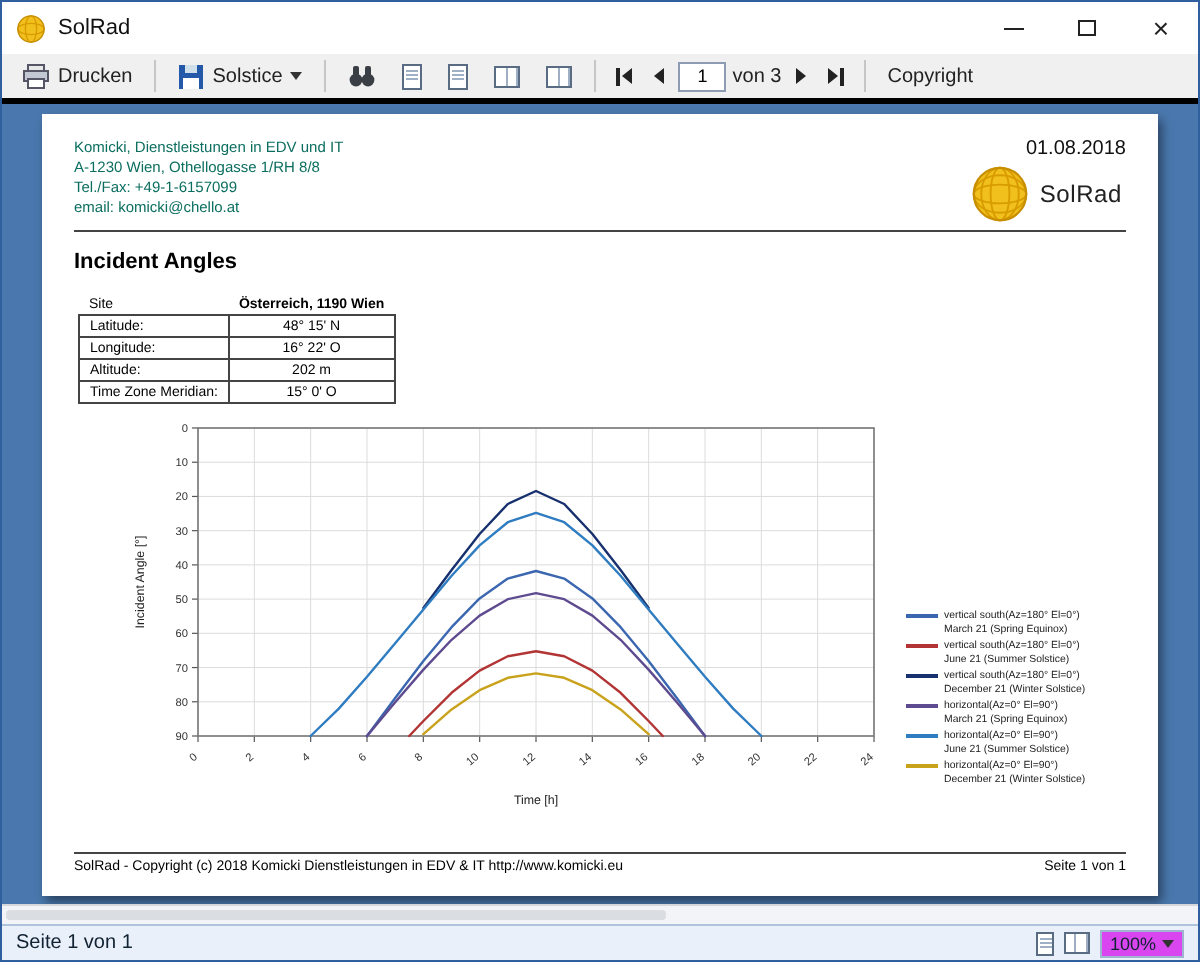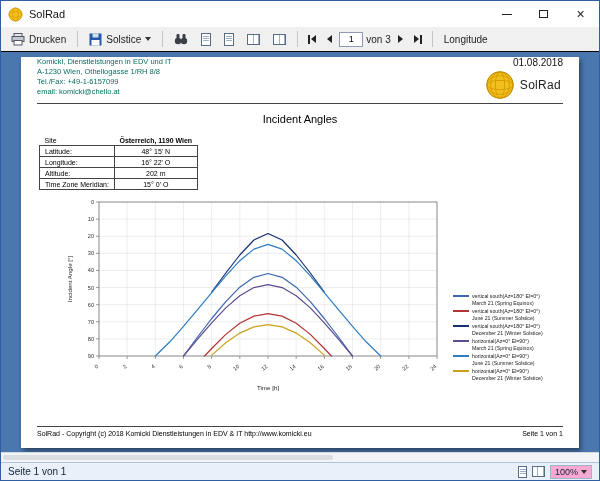--- a/index.html
+++ b/index.html
@@ -10,45 +10,45 @@
   }
   
   .titlebar { flex: 0 0 26px; background: #ffffff; display: flex; align-items: center; padding-left: 7px; gap: 6px; }
   .title-text { font-size: 11px; color: #111; }
   .winbtns { margin-left: auto; display: flex; height: 100%; }
   .winbtn { width: 37px; height: 100%; display: flex; align-items: center; justify-content: center; color: #222; }
   .glyph-min { width: 10px; height: 1px; background: #222; }
   .glyph-max { width: 9px; height: 8px; border: 1px solid #222; }
   .glyph-close { font-size: 14px; line-height: 1; }
   
-  .toolbar { flex: 0 0 25px; background: #f0f0f0; border-bottom: 1px solid #000000; display: flex; align-items: center; padding: 0 5px; gap: 3px; font-size: 10px; color: #222; }
+  .toolbar { flex: 0 0 25px; background: #f0f0f0; border-bottom: 3px solid #000000; display: flex; align-items: center; padding: 0 5px; gap: 3px; font-size: 10px; color: #222; }
   .tbtn { display: flex; align-items: center; gap: 4px; padding: 2px 4px; border: 1px solid transparent; border-radius: 2px; cursor: default; }
   .tsep { width: 1px; height: 16px; background: #c6c6c6; margin: 0 3px; }
   .tri-r { width: 0; height: 0; border-left: 5px solid #222; border-top: 4px solid transparent; border-bottom: 4px solid transparent; }
   .tri-l { width: 0; height: 0; border-right: 5px solid #222; border-top: 4px solid transparent; border-bottom: 4px solid transparent; }
   .tri-d { width: 0; height: 0; border-top: 4px solid #333; border-left: 3px solid transparent; border-right: 3px solid transparent; }
   .endbar { width: 2px; height: 9px; background: #222; }
   .navbtn { display: flex; align-items: center; gap: 1px; padding: 2px 3px; }
   .pageinput { width: 24px; height: 15px; border: 1px solid #8d9bb3; background: #fff; font-size: 9px; text-align: center; font-family: "Liberation Sans", sans-serif; }
   .icon-box { display: inline-flex; align-items: center; justify-content: center; }
   .pg { width: 10px; height: 13px; background: #fff; border: 1px solid #5a6b84; position: relative; }
   .pg:after { content: ""; position: absolute; left: 1px; top: 2px; width: 6px; height: 1px; background: #9fb0c4; box-shadow: 0 2px 0 #9fb0c4, 0 4px 0 #9fb0c4; }
   .pg2 { width: 13px; height: 11px; border: 1px solid #5a6b84; background: #fff; display: flex; }
   .pg2 span { flex: 1; border-right: 1px solid #9fb0c4; }
   
   .preview { flex: 1 1 auto; background: #4a78ae; display: flex; justify-content: center; align-items: flex-start; padding-top: 5px; overflow: hidden; }
-  .page { width: 558px; height: 391px; background: #fff; box-shadow: 2px 3px 5px rgba(0,0,0,0.45); position: relative; padding: 0 16px; }
+  .page { width: 558px; height: 391px; background: #fff; box-shadow: 2px 3px 5px rgba(0,0,0,0.45); position: relative; padding: 12px 16px; }
   .page-header { display: flex; justify-content: space-between; }
   .company { color: #0b6e5f; font-size: 7.5px; line-height: 1.35; }
   .header-right { display: flex; flex-direction: column; align-items: flex-end; }
   .report-date { font-size: 10px; color: #111; margin-bottom: 2px; }
   .brand-row { display: flex; align-items: center; gap: 5px; margin-right: 2px; }
   .brand-name { font-size: 12px; color: #222; letter-spacing: 0.3px; }
   .header-rule { border-top: 1px solid #444; margin-top: 3px; }
-  .report-title { text-align: center; font-weight: normal; font-size: 11px; margin: 9px 0 10px; color: #000; }
+  .report-title { text-align: left; font-weight: bold; font-size: 11px; margin: 9px 0 10px; color: #000; }
   .site-table { border-collapse: collapse; font-size: 7px; color: #000; margin-left: 2px; }
   .site-table td { padding: 1.5px 5px; }
   .site-table tr.boxed td { border: 1px solid #444; }
   .site-table td.val { text-align: center; min-width: 66px; }
   .site-head-val { font-weight: bold; }
   .chart-row { display: flex; margin-top: 5px; }
   #chart-svg { margin-left: 26px; flex: 0 0 auto; }
   .legend { margin-left: 8px; margin-top: 98px; width: 132px; }
   .legend-entry { margin-bottom: 2px; }
   .lrow { display: flex; align-items: center; gap: 3px; line-height: 1.25; }
@@ -56,21 +56,21 @@
   .lmark.empty { background: transparent !important; }
   .ltext { font-size: 5.2px; color: #222; white-space: nowrap; }
   .page-footer { position: absolute; left: 16px; right: 16px; bottom: 11px; }
   .footer-rule { border-top: 1px solid #444; margin-bottom: 3px; }
   .footer-row { display: flex; justify-content: space-between; font-size: 7px; color: #000; }
   
   .hscroll { flex: 0 0 10px; background: #f2f4f7; border-top: 1px solid #d4d7dc; position: relative; }
   .hthumb { position: absolute; left: 2px; top: 2px; height: 5px; width: 330px; background: #dadde2; border-radius: 2px; }
   .statusbar { flex: 0 0 18px; background: #e9f0f9; border-top: 1px solid #aec4dd; display: flex; align-items: center; font-size: 10px; color: #123; padding: 0 7px; gap: 6px; }
   .status-right { margin-left: auto; display: flex; align-items: center; gap: 5px; }
-  .zoombtn { display: flex; align-items: center; gap: 3px; border: 1px solid #9fb4cf; background: #f9a8d4; padding: 1px 4px; font-size: 9px; }
+  .zoombtn { display: flex; align-items: center; gap: 3px; border: 1px solid #9fb4cf; background: #d946ef; padding: 1px 4px; font-size: 9px; }
 </style>
 </head>
 <body>
 
 <div class="window">
 
   <div class="titlebar">
     <span class="icon-box">
       <svg width="15" height="15" viewBox="0 0 32 32">
           <circle cx="16" cy="16" r="14" fill="#f2c01d"></circle>
@@ -157,21 +157,21 @@
     <span>von 3</span>
     <div class="navbtn tbtn">
         <span class="tri-r"></span>
       </div>
     <div class="navbtn tbtn">
         <span class="tri-r"></span>
         <span class="endbar"></span>
       </div>
     <div class="tsep"></div>
     <div class="tbtn">
-      <span>Longitude</span>
+      <span>Copyright</span>
     </div>
   </div>
 
   <div class="preview">
     <div class="page">
 
       <div class="page-header">
         <div class="company">
           <div>Komicki, Dienstleistungen in EDV und IT</div>
           <div>A-1230 Wien, Othellogasse 1/RH 8/8</div>

